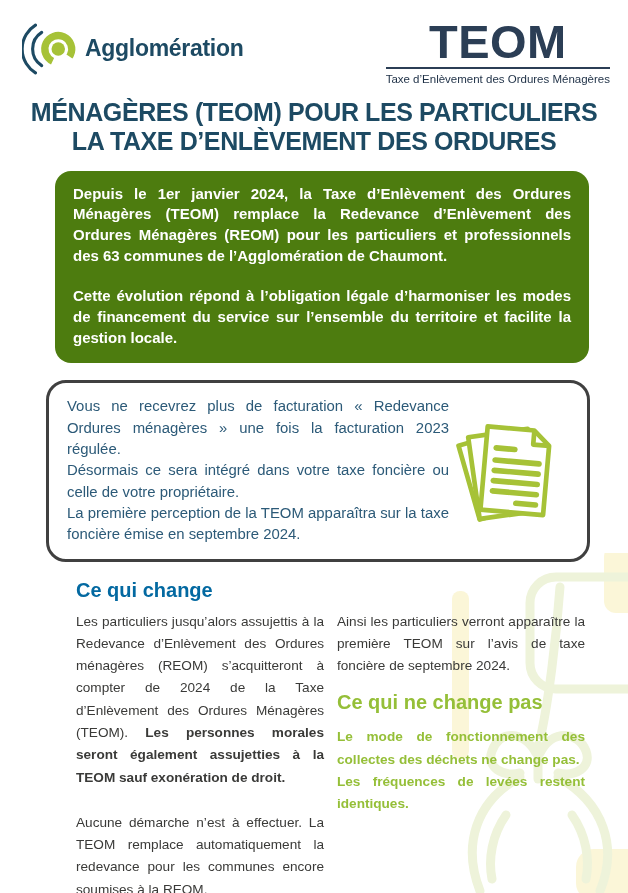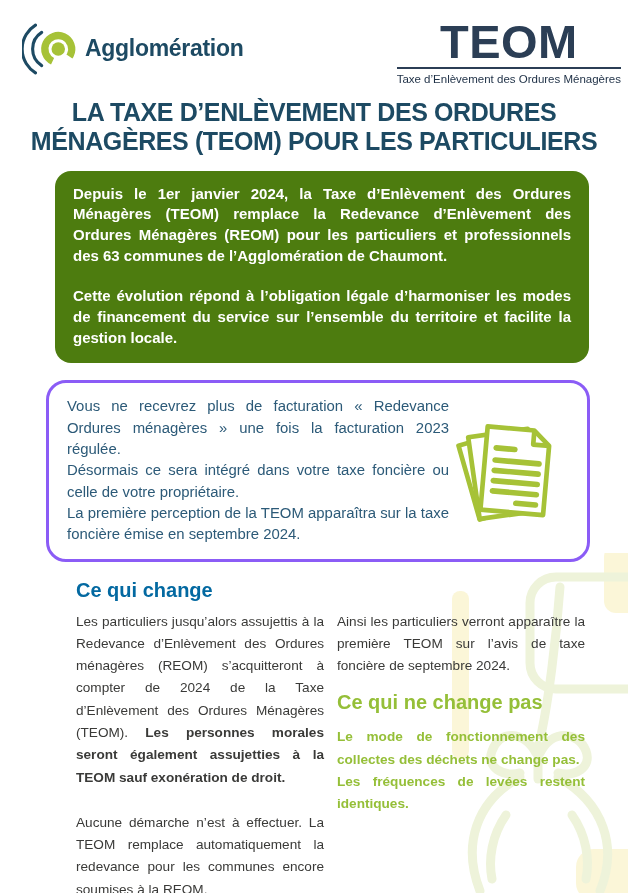--- a/index.html
+++ b/index.html
@@ -4,21 +4,21 @@
 <style>
   * { margin:0; padding:0; box-sizing:border-box; }
   body { background:#888; font-family:"Liberation Sans", sans-serif; }
   .page {
     width:628px; height:893px; background:#fff; margin:0 auto;
     position:relative; overflow:hidden;
   }
   .content { position:relative; z-index:1; }
 
   
-  .header { display:flex; justify-content:space-between; align-items:flex-start; padding:20px 7px 0 22px; }
+  .header { display:flex; justify-content:space-between; align-items:flex-start; padding:20px 18px 0 22px; }
   .logo { display:flex; align-items:center; gap:5px; }
   .logo-text { line-height:1.02; }
   .logo-line1 { font-size:23px; font-weight:bold; color:#1d4a63; letter-spacing:-0.3px; }
   .logo-line2 { font-size:20px; color:#1d4a63; }
   .logo-de { font-style:italic; font-size:16px; font-weight:bold; margin-right:3px; }
   .logo-city { font-weight:bold; letter-spacing:0.3px; }
 
   .teom-block { text-align:center; margin-top:0; }
   .teom-title { font-size:47px; font-weight:bold; color:#2b3e55; line-height:0.95; letter-spacing:0.5px; }
   .teom-rule { height:2px; background:#2b3e55; margin:2px 0 4px; }
@@ -28,21 +28,21 @@
   .main-title { text-align:center; color:#1d4a63; font-weight:bold; font-size:25px;
     line-height:1.16; margin-top:13px; letter-spacing:-0.4px; }
 
   
   .intro-box { background:#4d7c0f; border-radius:16px; margin:15px 39px 0 55px;
     padding:13px 18px 15px; color:#ffffff; font-weight:bold; font-size:15px;
     line-height:1.38; text-align:justify; }
   .intro-box .p2 { margin-top:20px; }
 
   
-  .info-box { border:3px solid #8b5cf6; border-radius:20px; margin:17px 38px 0 46px;
+  .info-box { border:3px solid #404040; border-radius:20px; margin:17px 38px 0 46px;
     padding:13px 12px 13px 18px; display:flex; align-items:center; gap:4px; }
   .info-text { flex:1; color:#2c5a78; font-size:14.9px; line-height:1.43; text-align:justify; }
   .info-icon { flex:0 0 122px; width:122px; }
 
   
   .section { padding:0 43px 0 76px; }
   .section-heading { font-size:20px; font-weight:bold; color:#0369a1; margin:17px 0 9px; }
   .columns { display:flex; gap:13px; }
   .col { flex:1; font-size:13.6px; line-height:1.64; text-align:justify; color:#3a3a38; }
   .col p { margin:0; }
@@ -91,22 +91,22 @@
         </div>
       </div>
       <div class="teom-block">
         <div class="teom-title">TEOM</div>
         <div class="teom-rule"></div>
         <div class="teom-sub">Taxe d’Enlèvement des Ordures Ménagères</div>
       </div>
     </div>
 
     <div class="main-title">
+      <div>MÉNAGÈRES (TEOM) POUR LES PARTICULIERS</div>
       <div>LA TAXE D’ENLÈVEMENT DES ORDURES</div>
-      <div>MÉNAGÈRES (TEOM) POUR LES PARTICULIERS</div>
     </div>
 
     <div class="intro-box">
       <p class="p1">Depuis le 1er janvier 2024, la Taxe d’Enlèvement des Ordures Ménagères (TEOM) remplace la Redevance d’Enlèvement des Ordures Ménagères (REOM) pour les particuliers et professionnels des 63 communes de l’Agglomération de Chaumont.</p>
       <p class="p2">Cette évolution répond à l’obligation légale d’harmoniser les modes de financement du service sur l’ensemble du territoire et facilite la gestion locale.</p>
     </div>
 
     <div class="info-box">
       <div class="info-text">
         <p>Vous ne recevrez plus de facturation « Redevance Ordures ménagères » une fois la facturation 2023 régulée.</p>

